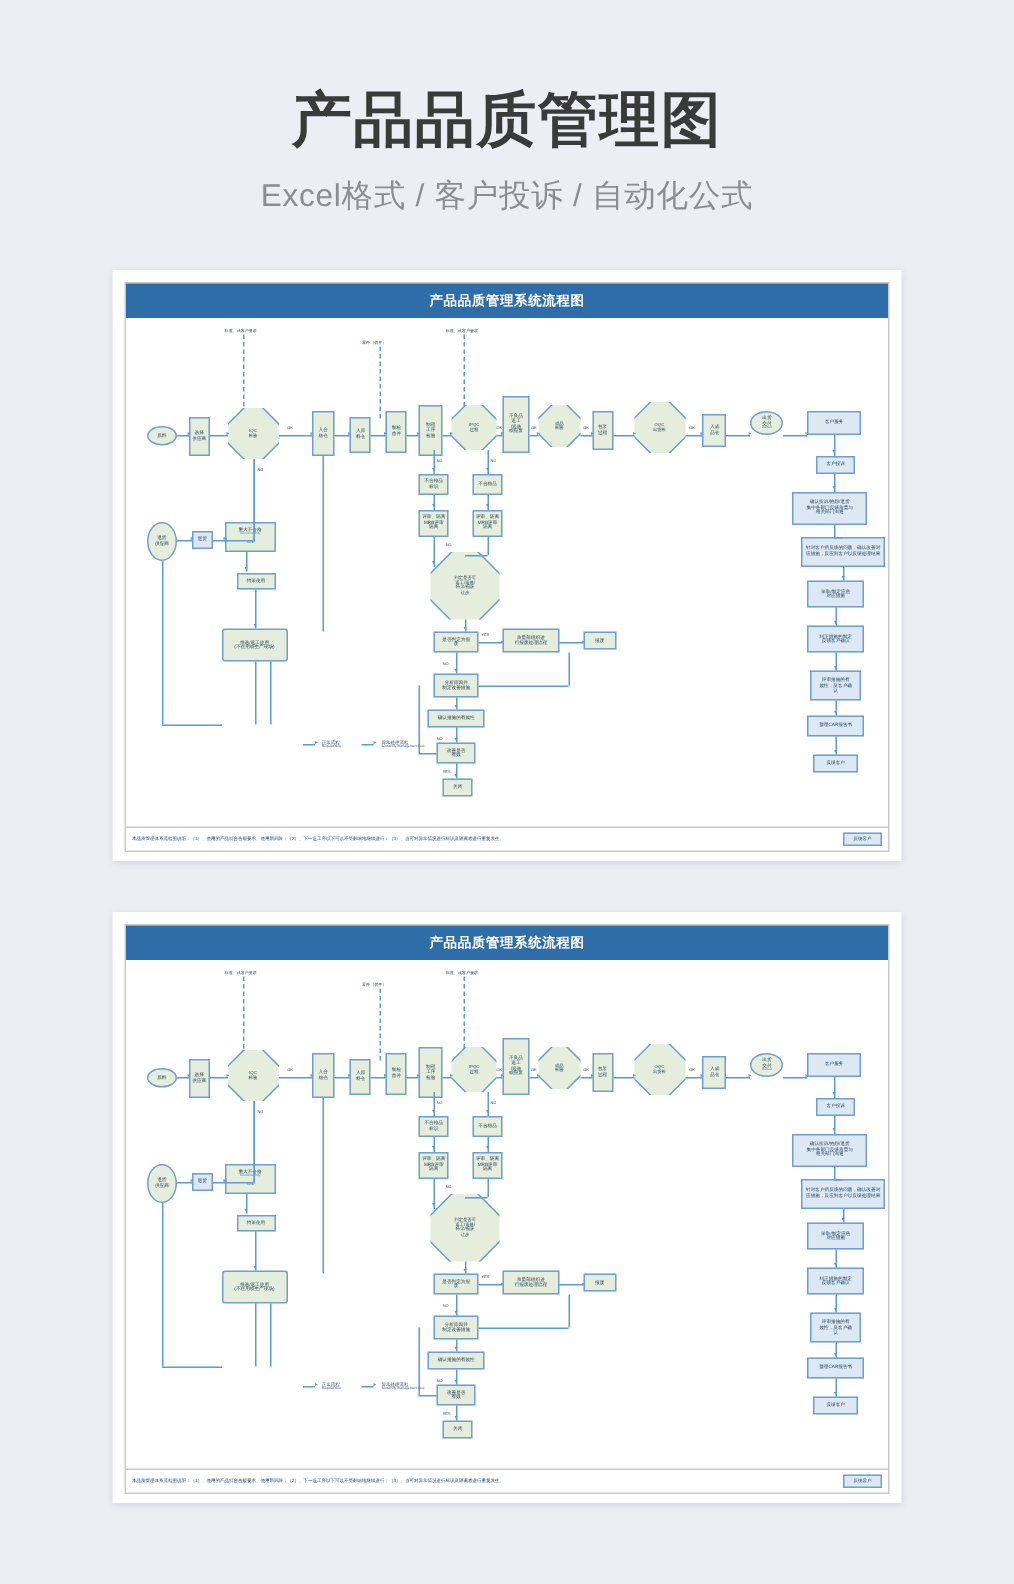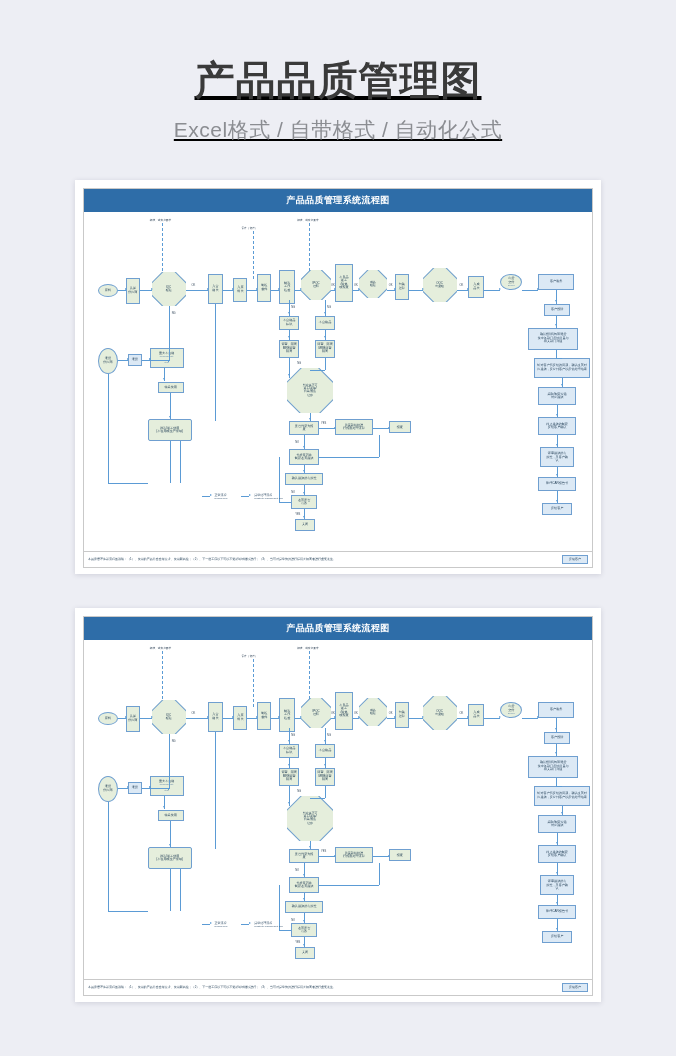--- a/index.html
+++ b/index.html
@@ -3,21 +3,21 @@
 <meta charset="utf-8">
 <title>产品品质管理图</title>
 <style>
   html,body{margin:0;padding:0;}
   body{
     width:676px;height:1056px;
     background:#edeef4;
     font-family:"Liberation Sans","DejaVu Sans",sans-serif;
     overflow:hidden;
   }
-  .page{position:relative;width:676px;height:1056px;text-decoration:underline;}
+  .page{position:relative;width:676px;height:1056px;}
 
   
   .promo-header{padding-top:58px;text-align:center;}
   .promo-title{
     font-size:40px;font-weight:bold;color:#3a3a3a;
     letter-spacing:1px;line-height:1.1;margin:0;
   }
   .promo-sub{
     margin:14px 0 0 0;font-size:21px;color:#8b8d92;font-weight:normal;
     letter-spacing:.5px;
@@ -93,21 +93,21 @@
     display:flex;align-items:center;
   }
 </style>
 </head>
 <body>
 
 <div class="page">
 
   <div class="promo-header">
     <h1 class="promo-title">产品品质管理图</h1>
-    <p class="promo-sub">Excel格式 / 自带格式 / 自动化公式</p>
+    <p class="promo-sub">Excel格式 / 客户投诉 / 自动化公式</p>
   </div>
 
   <div class="card" id="card-1">
     <div class="sheet">
       <div class="sheet-title">产品品质管理系统流程图</div>
       <div class="canvas">
           <div class="node ell " style="left: 13.9451px; top: 71.7882px; width: 19.9216px; height: 12.9618px;">
             <div>原料</div>
           </div>
           <div class="node " style="left: 41.8353px; top: 65.8059px; width: 13.9451px; height: 25.9235px;">

